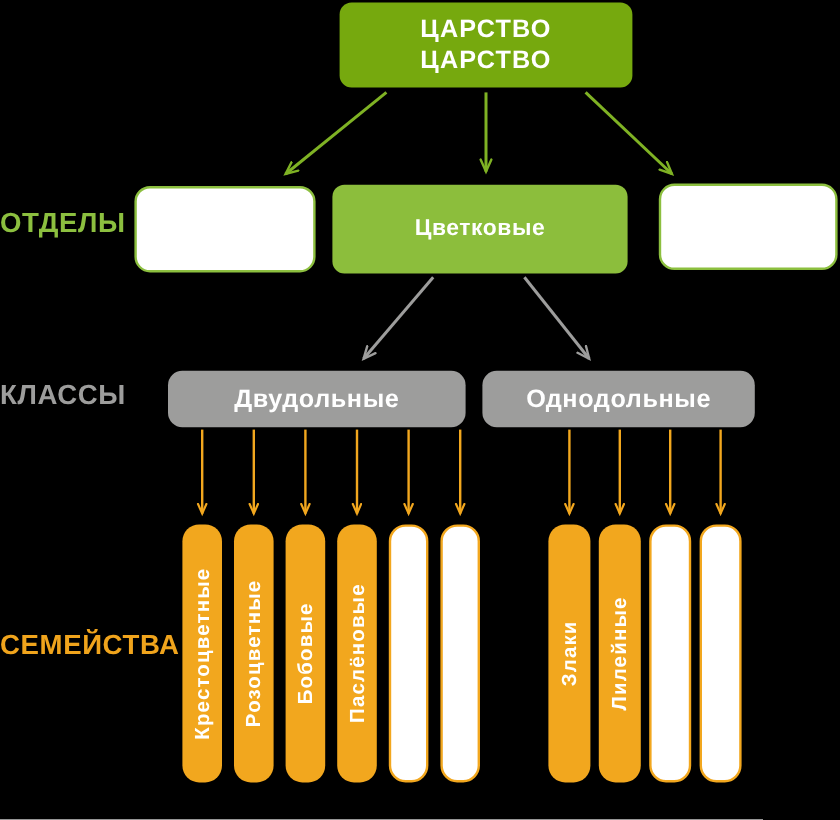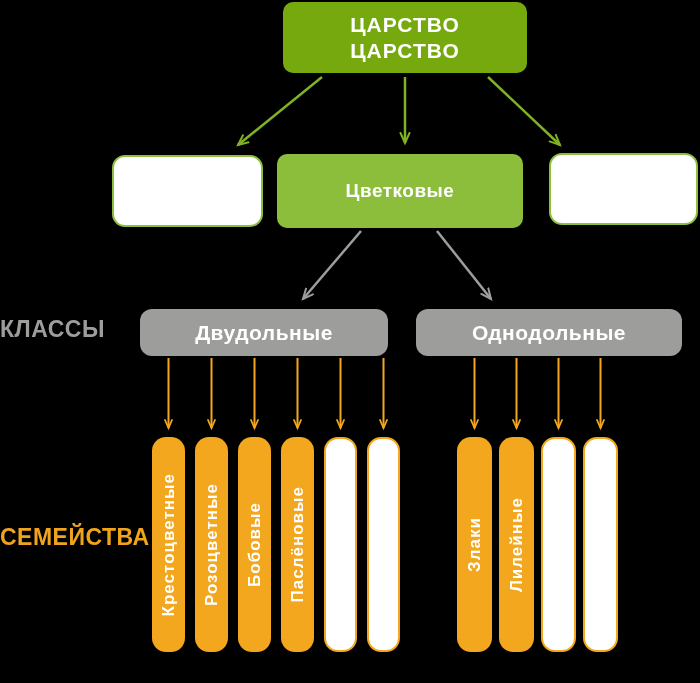--- a/index.html
+++ b/index.html
@@ -21,21 +21,21 @@
   .division-empty.right{left:549px;top:153px;width:149px;height:72px;}
   .division-center{
     left:277px;top:154px;width:246px;height:74px;background:#8cbe3c;border-radius:10px;
     font-size:19px;letter-spacing:0.5px;line-height:1.25;gap:42px;
   }
   .class-box{
     top:309px;height:47px;background:#9d9d9c;border-radius:12px;
     font-size:21px;letter-spacing:0.5px;
   }
   .class-box.left{left:140px;width:248px;}
-  .class-box.right{left:416px;width:266px;}
+  .class-box.right{left:402px;width:227px;}
   .family{
     top:437px;height:215px;border-radius:14px;background:#f2a71e;
   }
   .family.empty{background:#ffffff;border:2px solid #f2a71e;}
   .vtext{
     writing-mode:vertical-rl;transform:rotate(180deg);
     font-size:17px;font-weight:bold;color:#ffffff;letter-spacing:1px;white-space:nowrap;
   }
   .row-label{position:absolute;left:0;font-weight:bold;font-size:23px;letter-spacing:0.5px;}
   .row-label.green{top:172px;color:#8cbf3f;}
@@ -83,20 +83,21 @@
       <line x1="558.5" y1="358" x2="558.5" y2="428" marker-end="url(#ah-orange)"></line>
       <line x1="600.5" y1="358" x2="600.5" y2="428" marker-end="url(#ah-orange)"></line>
     </g>
   </svg>
 
   <div class="box kingdom">
     <span>ЦАРСТВО</span>
     <span>ЦАРСТВО</span>
   </div>
 
+  <div class="row-label green">ОТДЕЛЫ</div>
   <div class="box division-empty left"></div>
   <div class="box division-center">
     <span>Цветковые</span>
   </div>
   <div class="box division-empty right"></div>
 
   <div class="row-label gray">КЛАССЫ</div>
   <div class="box class-box left">Двудольные</div>
   <div class="box class-box right">Однодольные</div>
 

